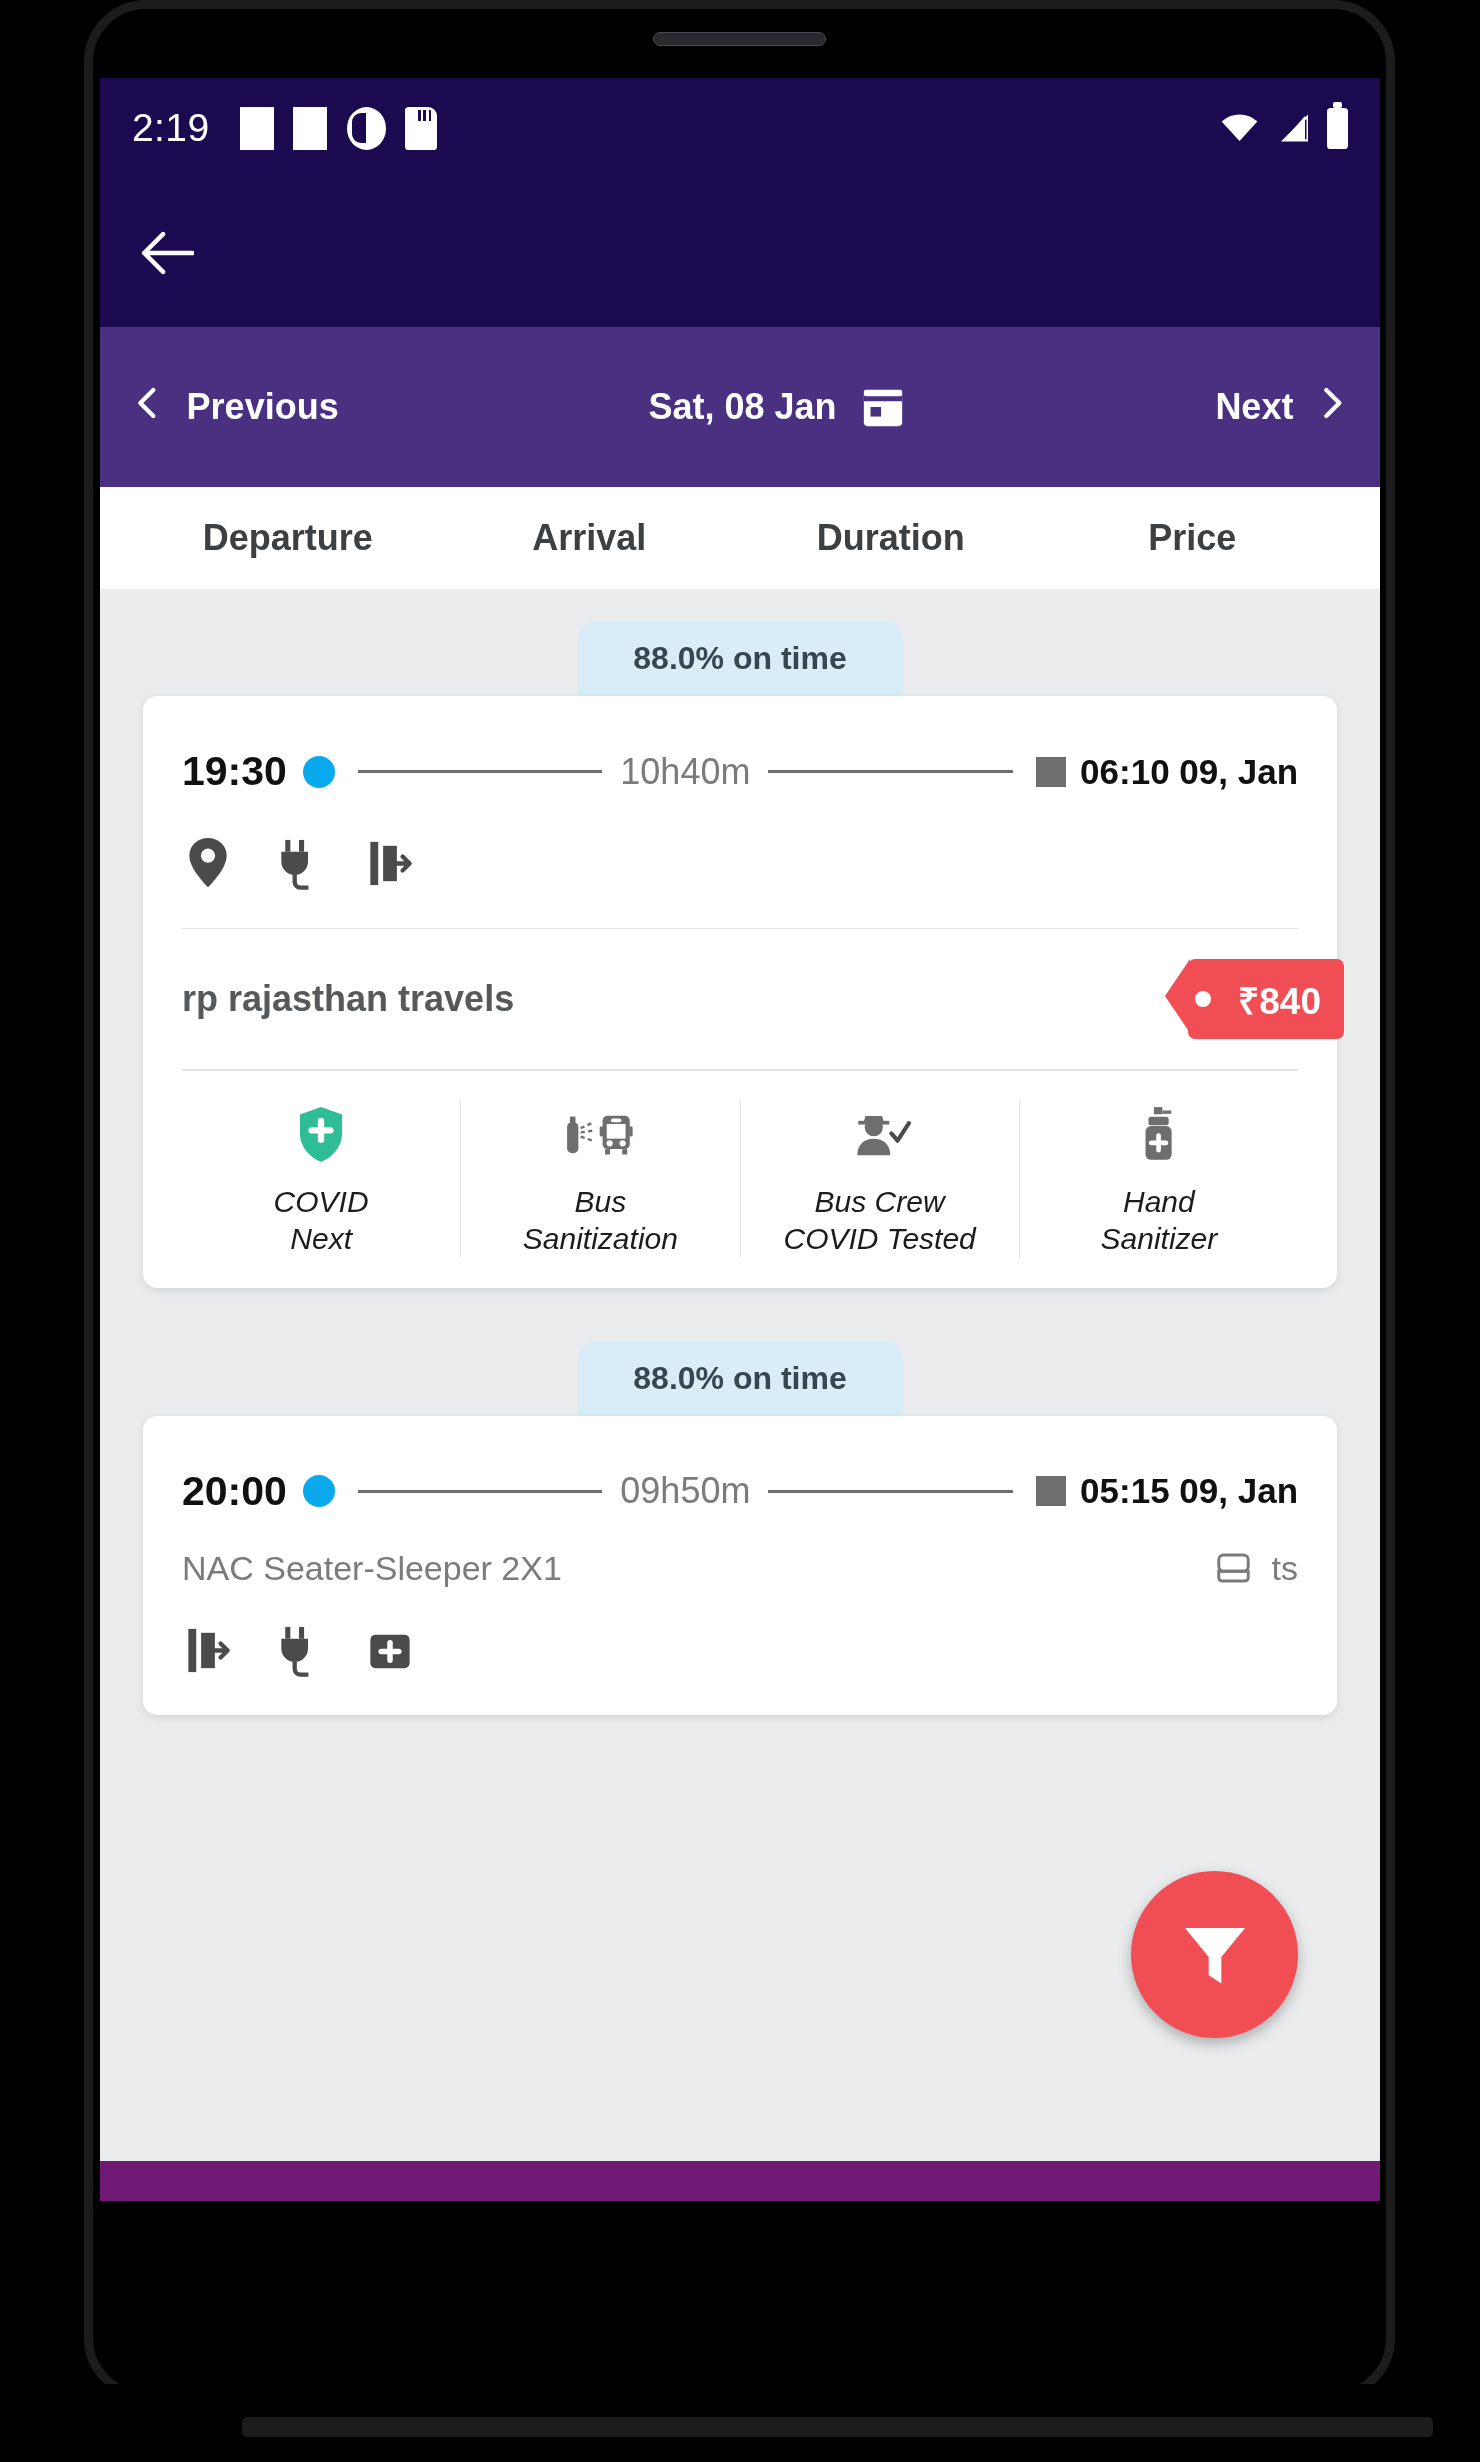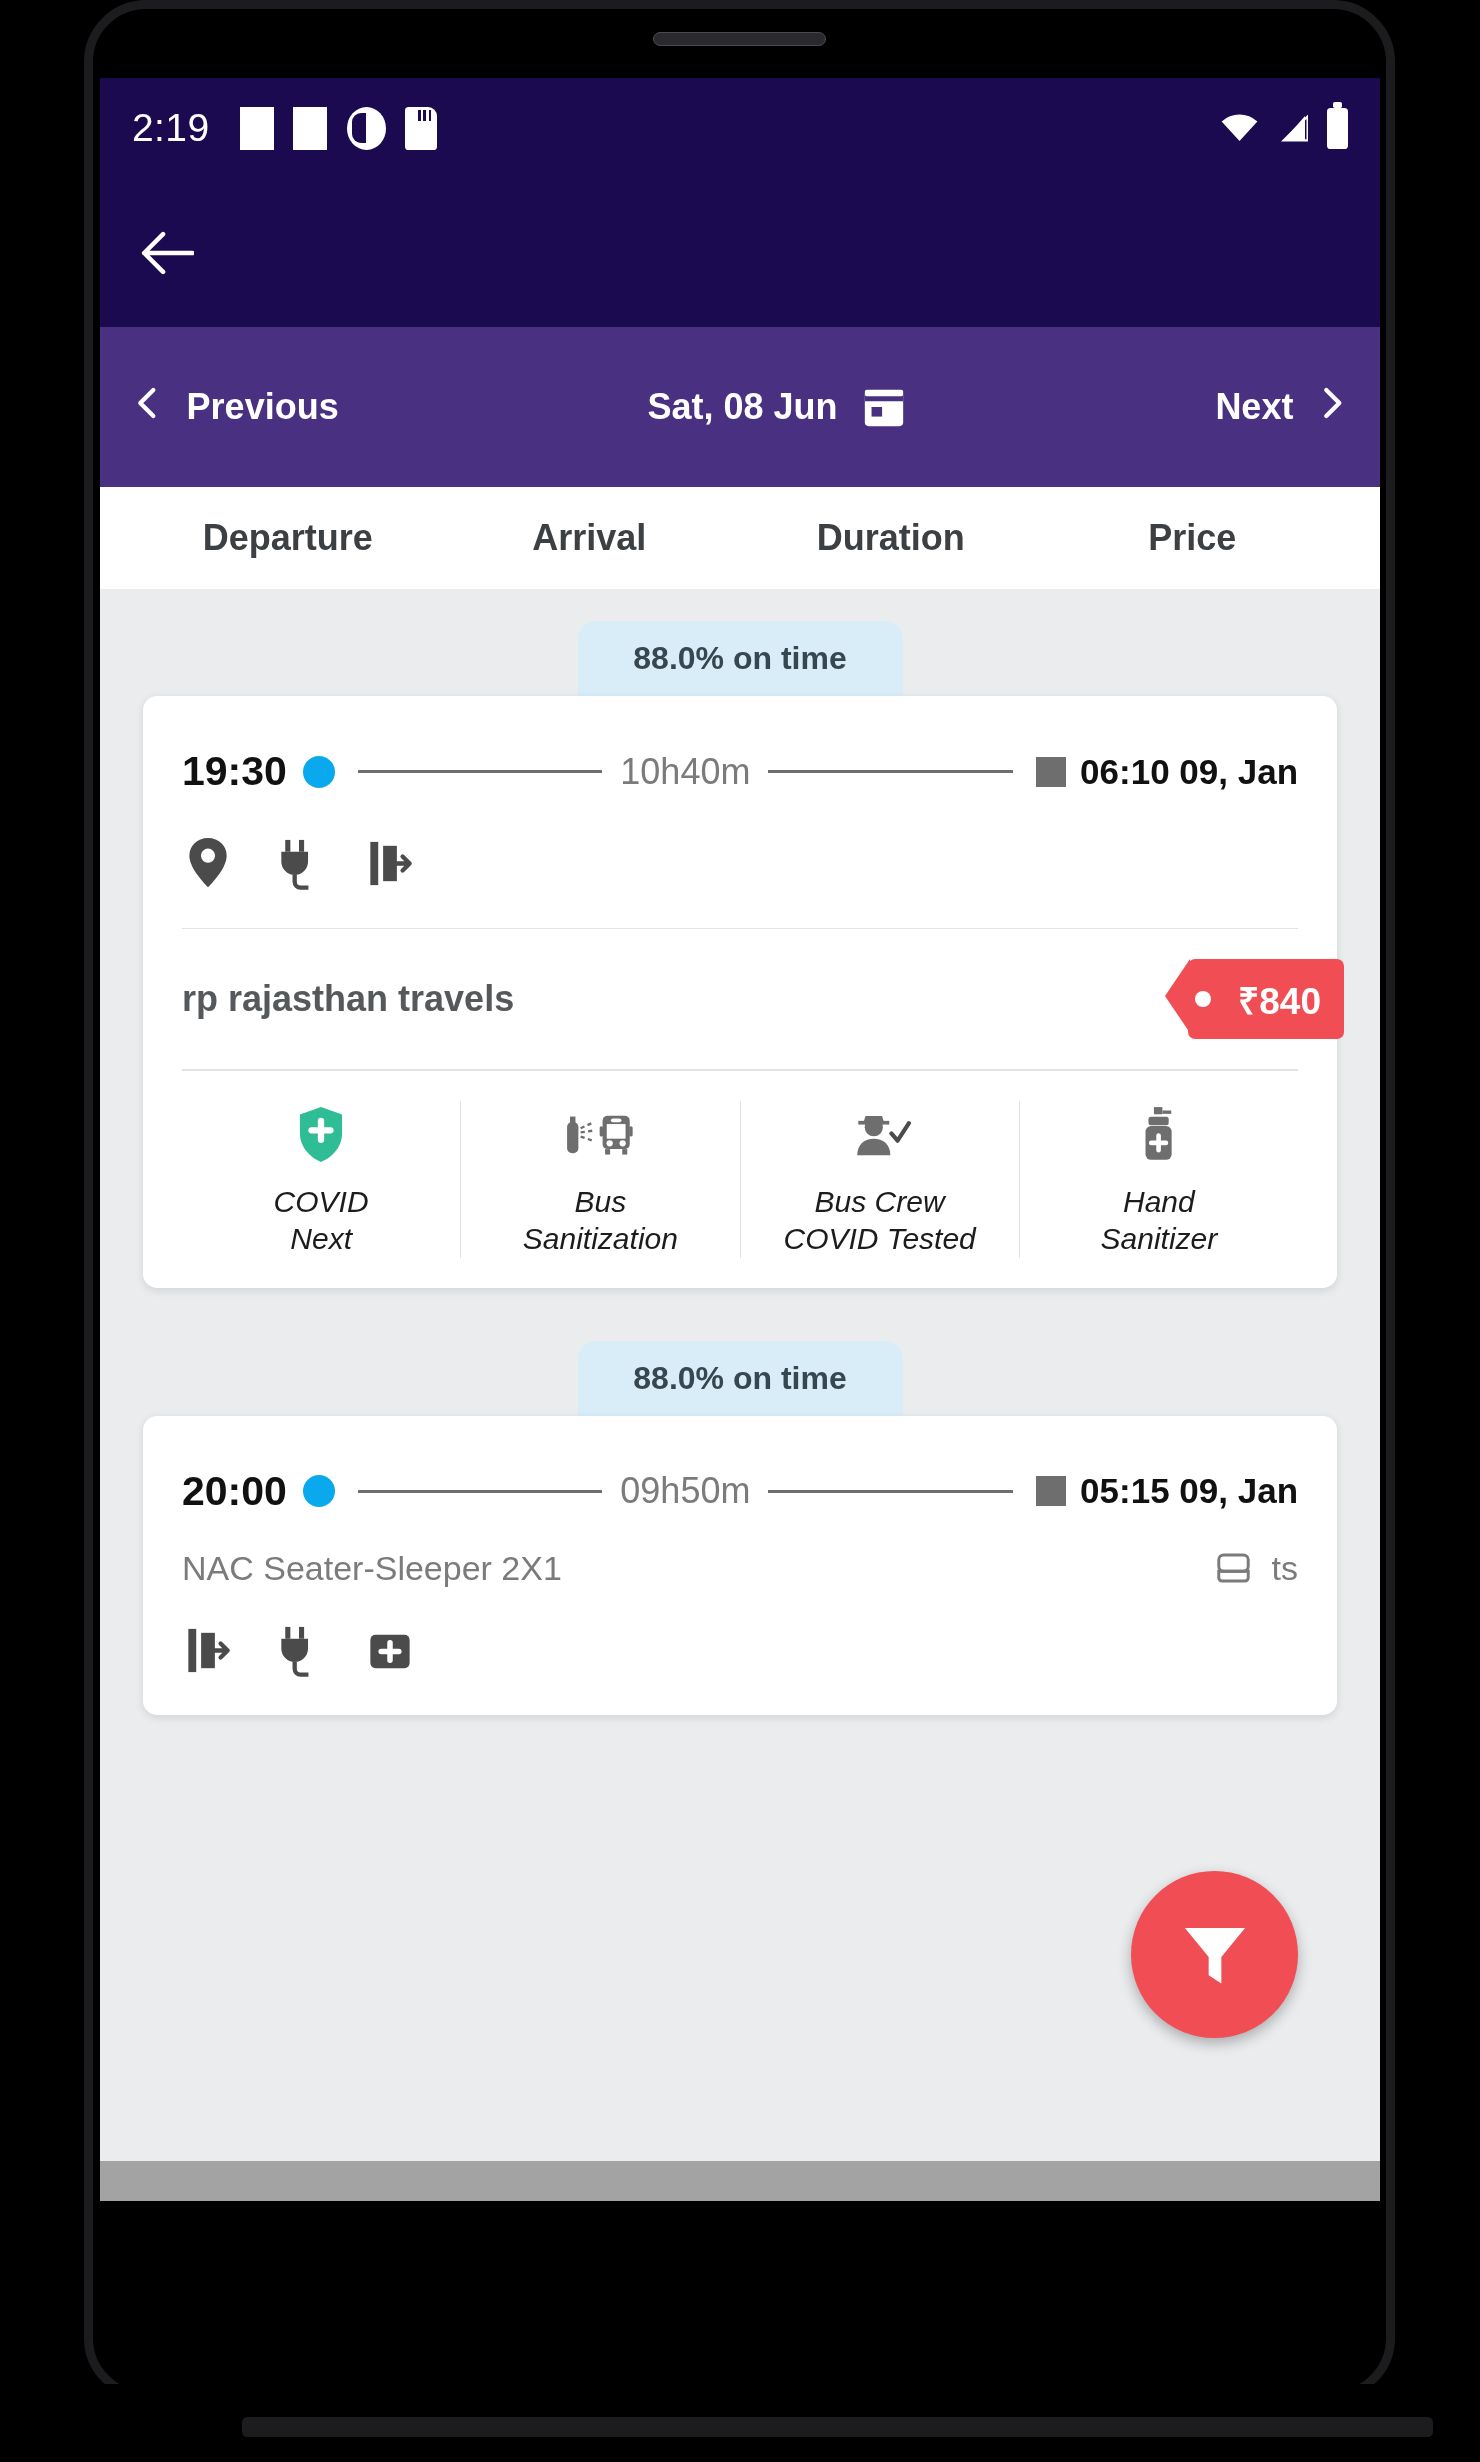--- a/index.html
+++ b/index.html
@@ -33,21 +33,21 @@
     border-radius: 7.1px;
     background: #2a2a2e;
     border: 1.8px solid #4a4a50;
   }
 
   
   .screen {
     position: absolute;
     left: 100px; top: 78px;
     width: 1280px; height: 2123px;
-    background: #a3a3a3;
+    background: #701a75;
     overflow: hidden;
   }
 
   
   .statusbar {
     position: relative;
     height: 100px;
     background: #1b0a4f;
     display: flex;
     align-items: center;
@@ -314,21 +314,21 @@
     </div>
 
     <div class="datenav">
       <div class="dn-prev">
         <svg class="chev" viewBox="0 0 12 20">
           <path d="M10 2 L2 10 L10 18" stroke="#fff" stroke-width="2.6" fill="none" stroke-linecap="round" stroke-linejoin="round"></path>
         </svg>
         <span>Previous</span>
       </div>
       <div class="dn-center">
-        <span class="dn-date">Sat, 08 Jun</span>
+        <span class="dn-date">Sat, 08 Jan</span>
         <svg class="cal-ic" viewBox="0 0 24 24">
           <rect x="2" y="4" width="20" height="18" rx="2" fill="#fff"></rect>
           <rect x="2" y="4" width="20" height="5" fill="#4a3081"></rect>
           <rect x="2" y="3" width="20" height="3.4" rx="1" fill="#fff"></rect>
           <rect x="5.5" y="12" width="5.5" height="5" fill="#4a3081"></rect>
         </svg>
       </div>
       <div class="dn-next">
         <span>Next</span>
         <svg class="chev" viewBox="0 0 12 20">

